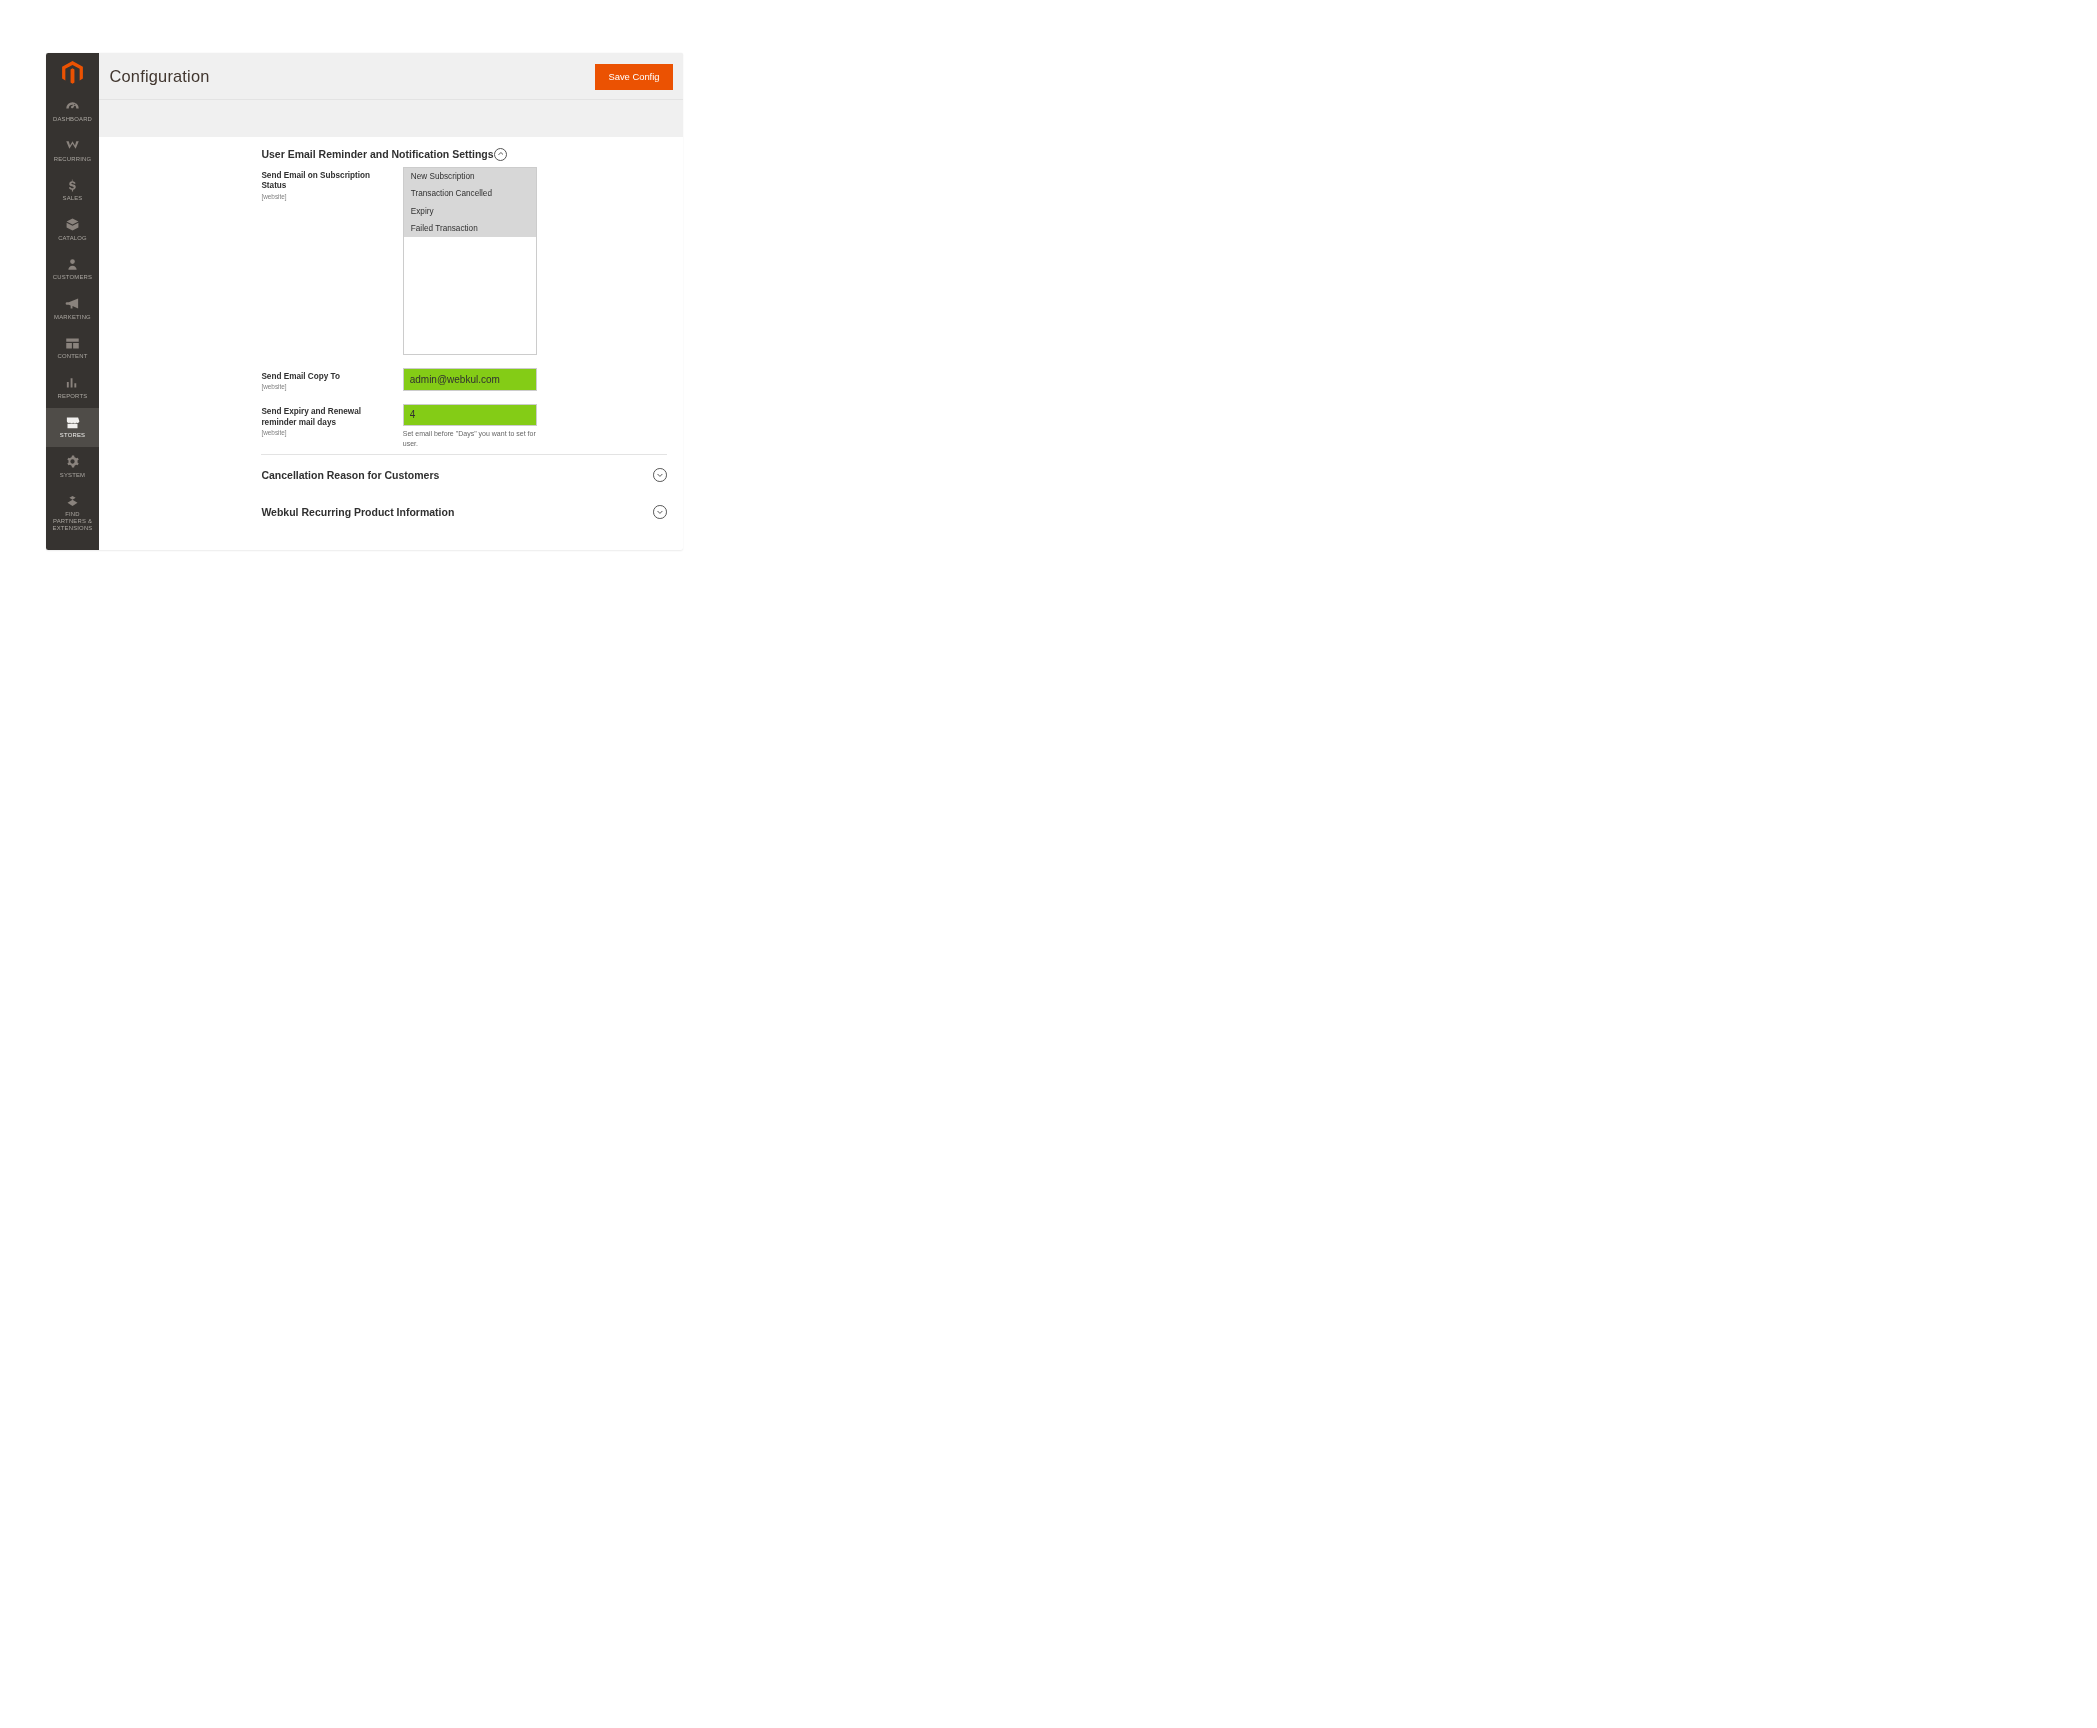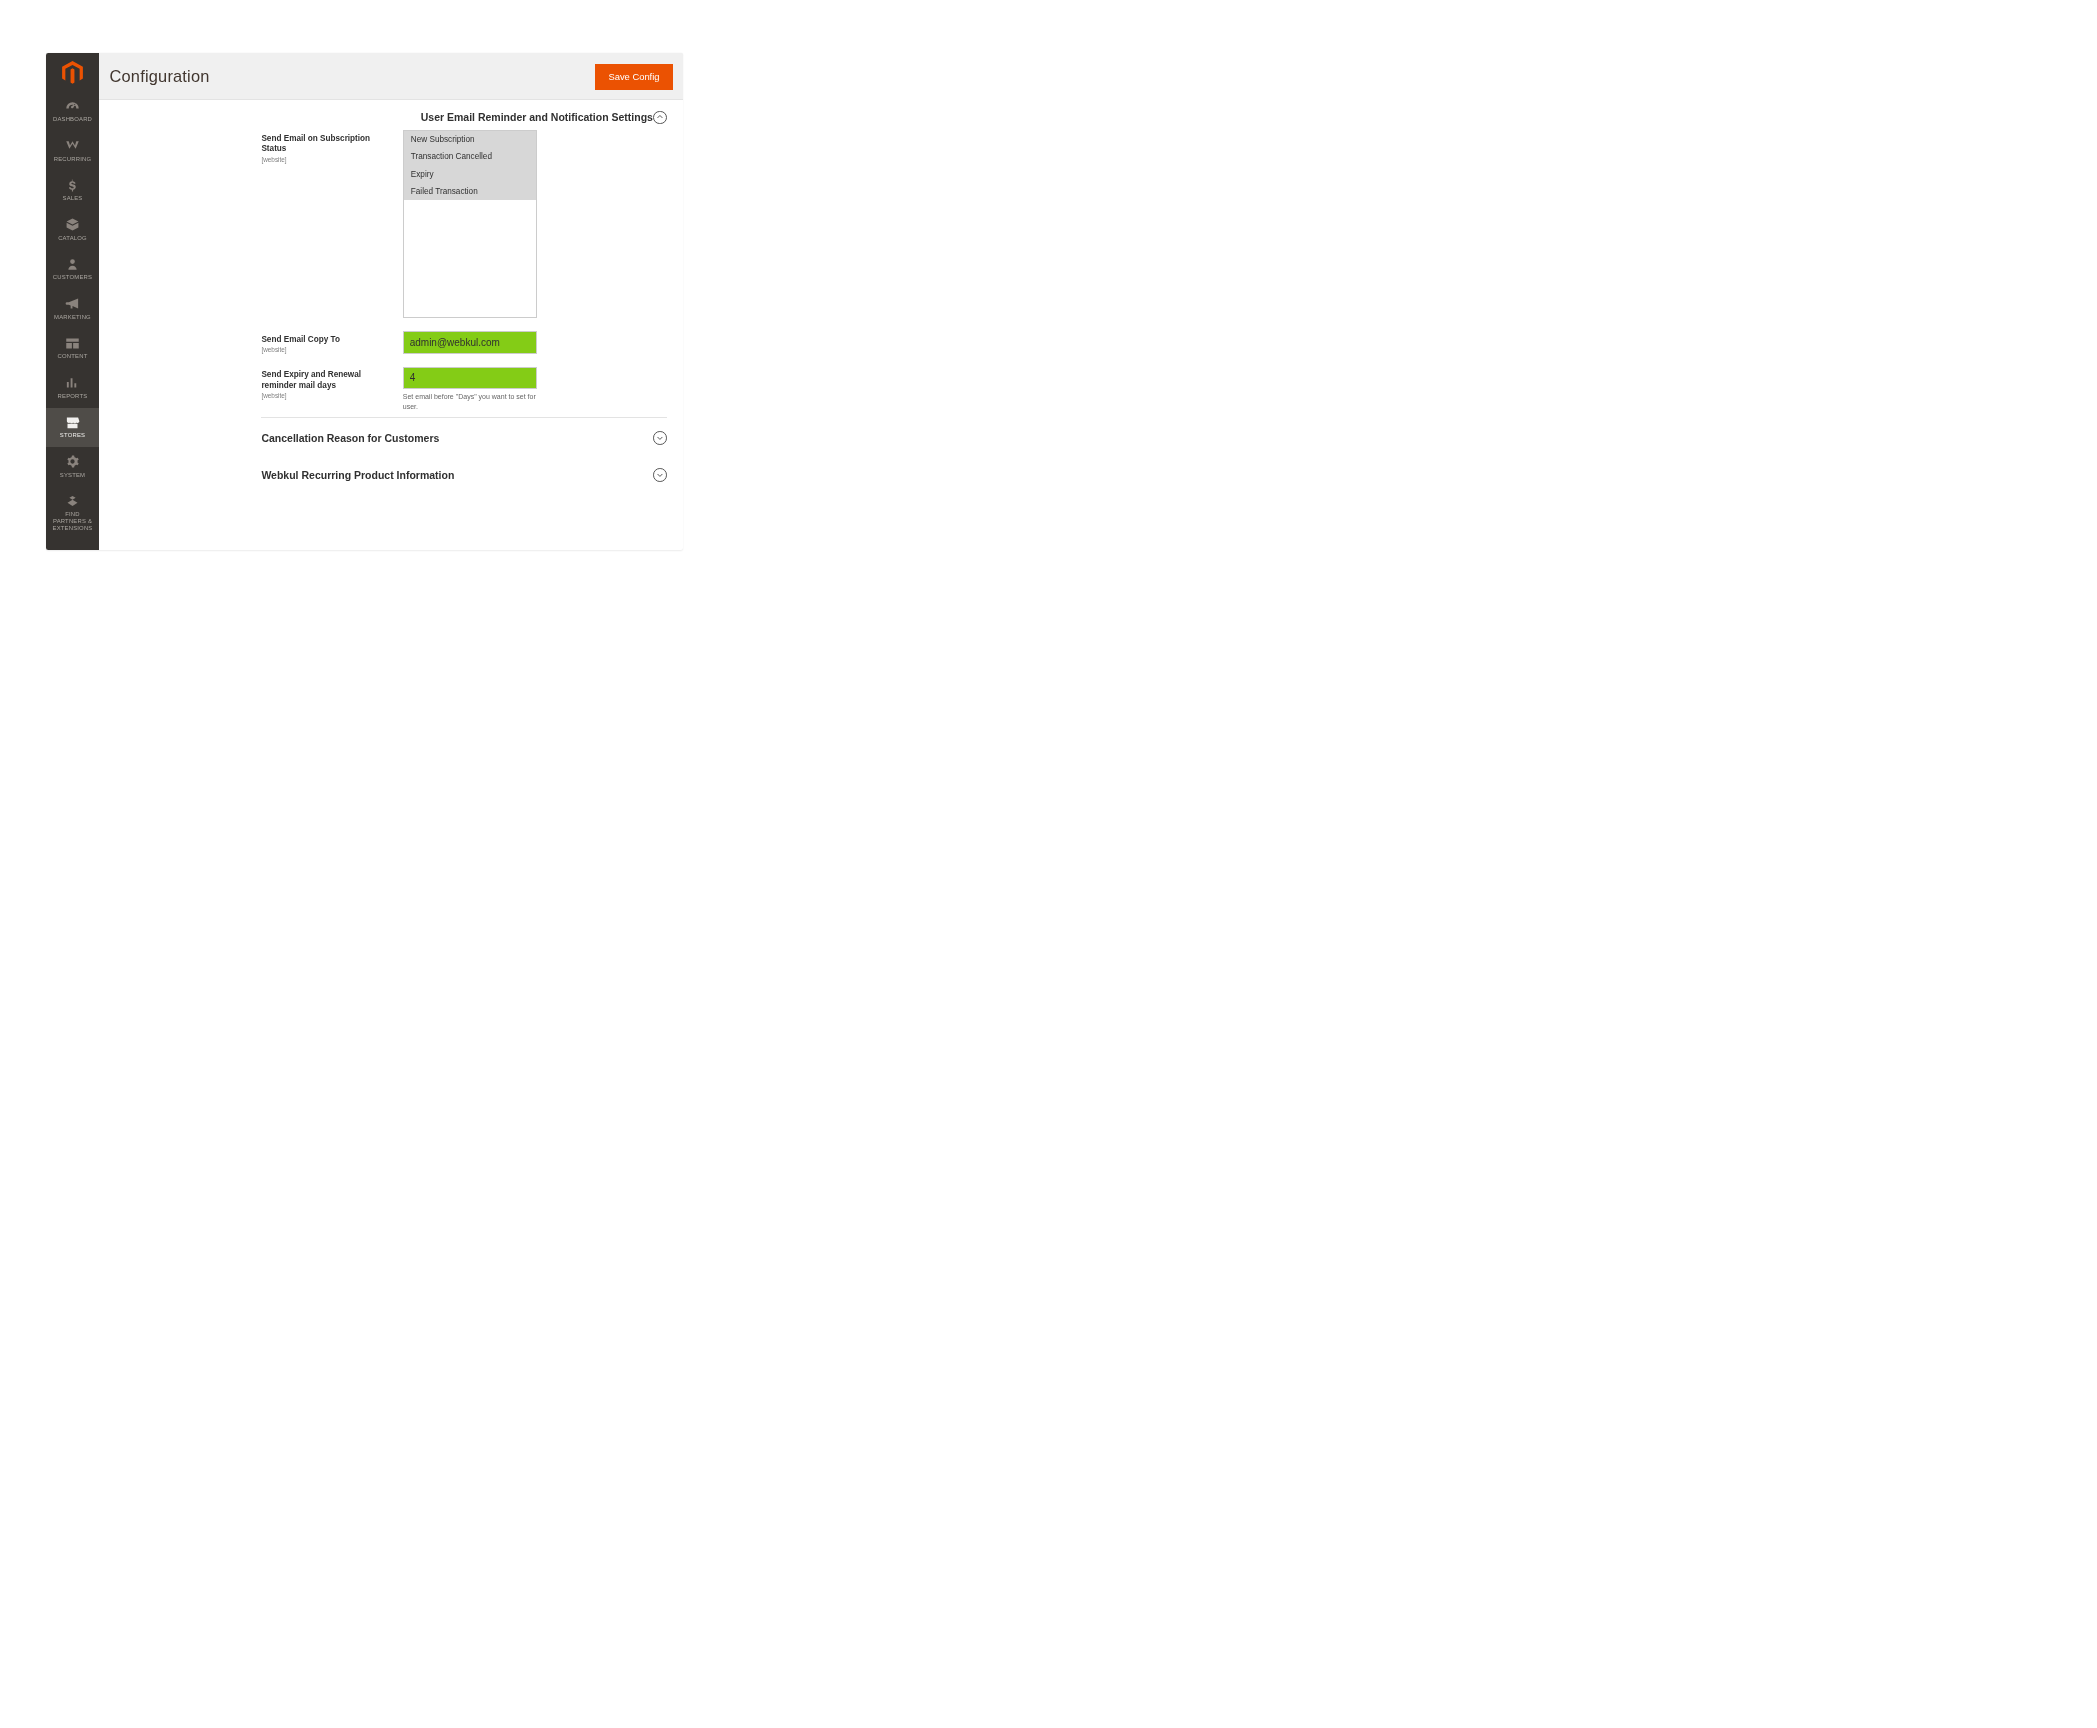--- a/index.html
+++ b/index.html
@@ -32,29 +32,29 @@
   .sidebar .logo svg{width:21px;height:23.4px;}
   .nav-item{display:flex;flex-direction:column;align-items:center;justify-content:center;padding:7px 2.3px 8.2px;text-decoration:none;color:var(--sidebar-text);cursor:pointer;}
   .nav-item.active{background:var(--sidebar-item-active);color:var(--sidebar-text-active);}
   .nav-item .icon{height:15px;display:flex;align-items:center;justify-content:center;margin-bottom:2.3px;}
   .nav-item .icon svg{width:15px;height:13px;fill:var(--icon-grey);}
   .nav-item.active .icon svg{fill:var(--sidebar-text-active);}
   .nav-item .label{font-size:5.9px;letter-spacing:0.2px;text-align:center;line-height:7px;}
   .nav-item.tall .label{white-space:normal;}
 
   
-  .content{flex:1;display:flex;flex-direction:column;background:var(--page-bg);}
+  .content{flex:1;display:flex;flex-direction:column;background:var(--page-bg);gap:37px;}
   .header{display:flex;align-items:center;justify-content:space-between;padding:10.5px 10.5px 9.4px 10.5px;border-bottom:0.6px solid var(--border-light);}
   .page-title{font-size:16.4px;font-weight:300;color:var(--page-title);margin:0;letter-spacing:0.2px;}
   .btn-primary{background:var(--orange);color:#fff;border:none;font-size:9.4px;font-weight:400;padding:7.6px 13px;cursor:pointer;border-radius:0;}
 
   .main{flex:1;background:#ffffff;padding:0 16.4px 14px 16.4px;overflow:auto;}
   .spacer-left{margin-left:146px;}
 
-  .section-heading{display:flex;align-items:center;justify-content:flex-end;padding:10.5px 0 5.9px;margin-top:0;}
+  .section-heading{display:flex;align-items:center;justify-content:flex-start;padding:10.5px 0 5.9px;margin-top:0;}
   .section-heading .title{font-size:10.5px;font-weight:600;color:var(--section-heading);}
   .toggle-circle{width:11.7px;height:11.7px;border:0.9px solid #555;border-radius:50%;display:flex;align-items:center;justify-content:center;cursor:pointer;}
   .toggle-circle svg{width:5.9px;height:5.9px;stroke:#555;stroke-width:2;fill:none;}
 
   .field{display:flex;align-items:flex-start;margin-bottom:13px;}
   .field .label-col{width:125px;text-align:left;padding-right:16.4px;padding-top:3.5px;}
   .field .label-col .label{font-size:8.2px;color:var(--label);font-weight:600;line-height:10.5px;}
   .field .label-col .scope{font-size:6.4px;color:var(--scope);margin-top:1.2px;}
   .field .control-col{width:134px;}
   .field .control-col .help{font-size:7px;color:var(--help);margin-top:3.5px;line-height:9.4px;}

